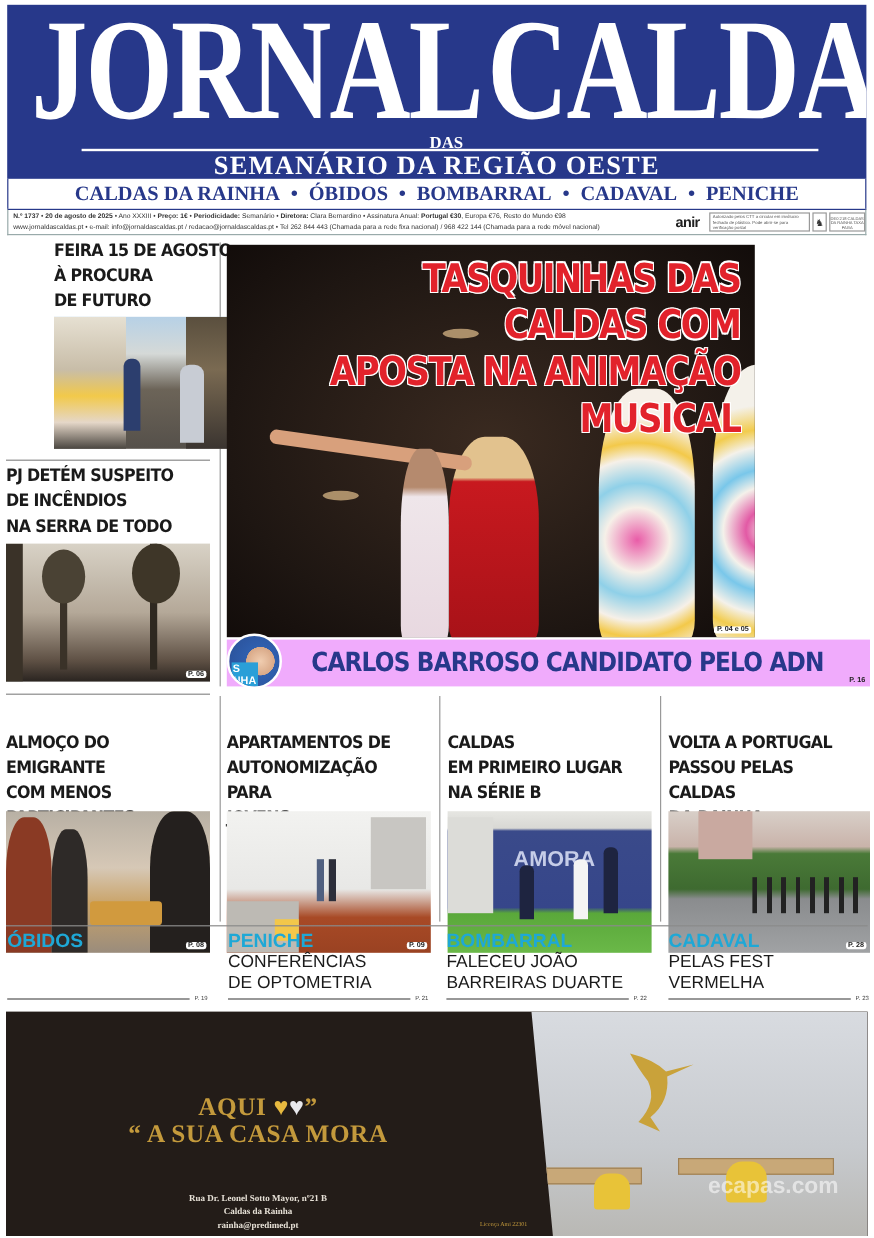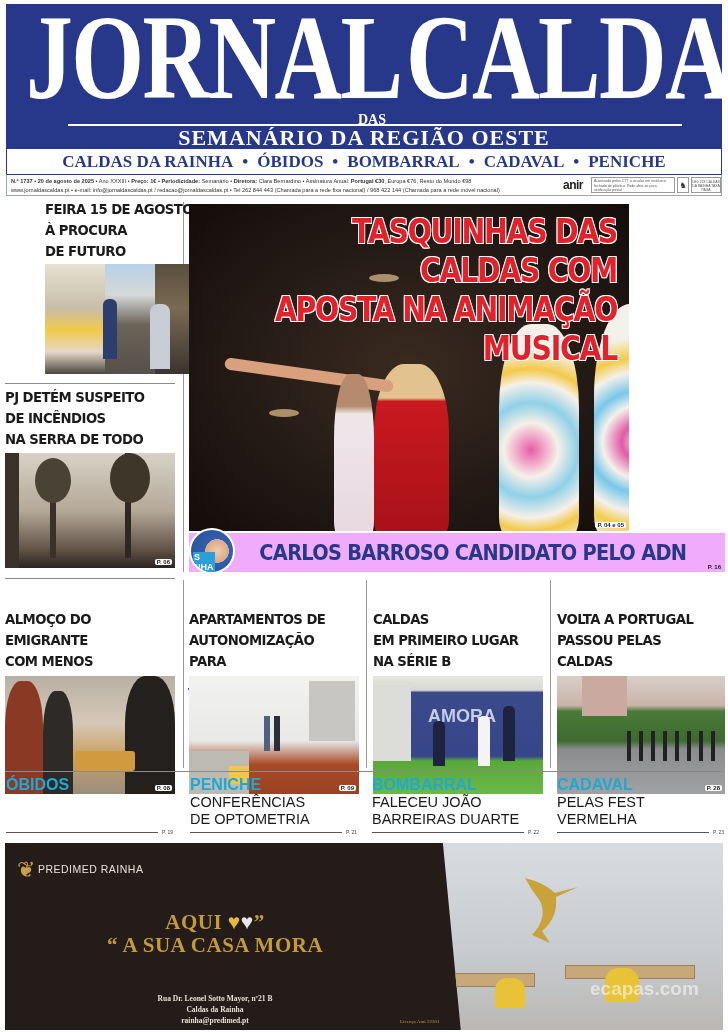--- a/index.html
+++ b/index.html
@@ -273,21 +273,20 @@
 <section class="ad">
   <div class="ad-photo">
     <svg class="wall-bird" viewBox="0 0 60 80" style="position:absolute; left:95px; top:30px;">
       <path d="M5 5 Q25 10 35 20 L58 14 L36 24 Q38 45 22 58 L30 70 L12 62 Q28 45 20 28 Q12 18 5 5 Z" fill="#c9a23a"></path>
     </svg>
     <div class="desk" style="left:30px; top:130px; width:80px; height:14px;"></div>
     <div class="desk" style="left:140px; top:122px; width:130px; height:14px;"></div>
     <div class="chair" style="left:70px; top:135px; width:30px; height:30px;"></div>
     <div class="chair" style="left:180px; top:125px; width:34px; height:34px;"></div>
   </div>
-  <div class="ad-logo"><span class="bird">❦</span><span>PREDIMED RAINHA</span></div>
   <div class="ad-slogan">
     <div><span>AQUI </span><span class="heart-g">♥</span><span class="heart-w">♥</span><span>”</span></div>
     <div>“ A SUA CASA MORA</div>
   </div>
   <div class="ad-addr">
     <div>Rua Dr. Leonel Sotto Mayor, nº21 B</div>
     <div>Caldas da Rainha</div>
     <div>rainha@predimed.pt</div>
   </div>
   <div class="ad-lic">Licença Ami 22301</div>

